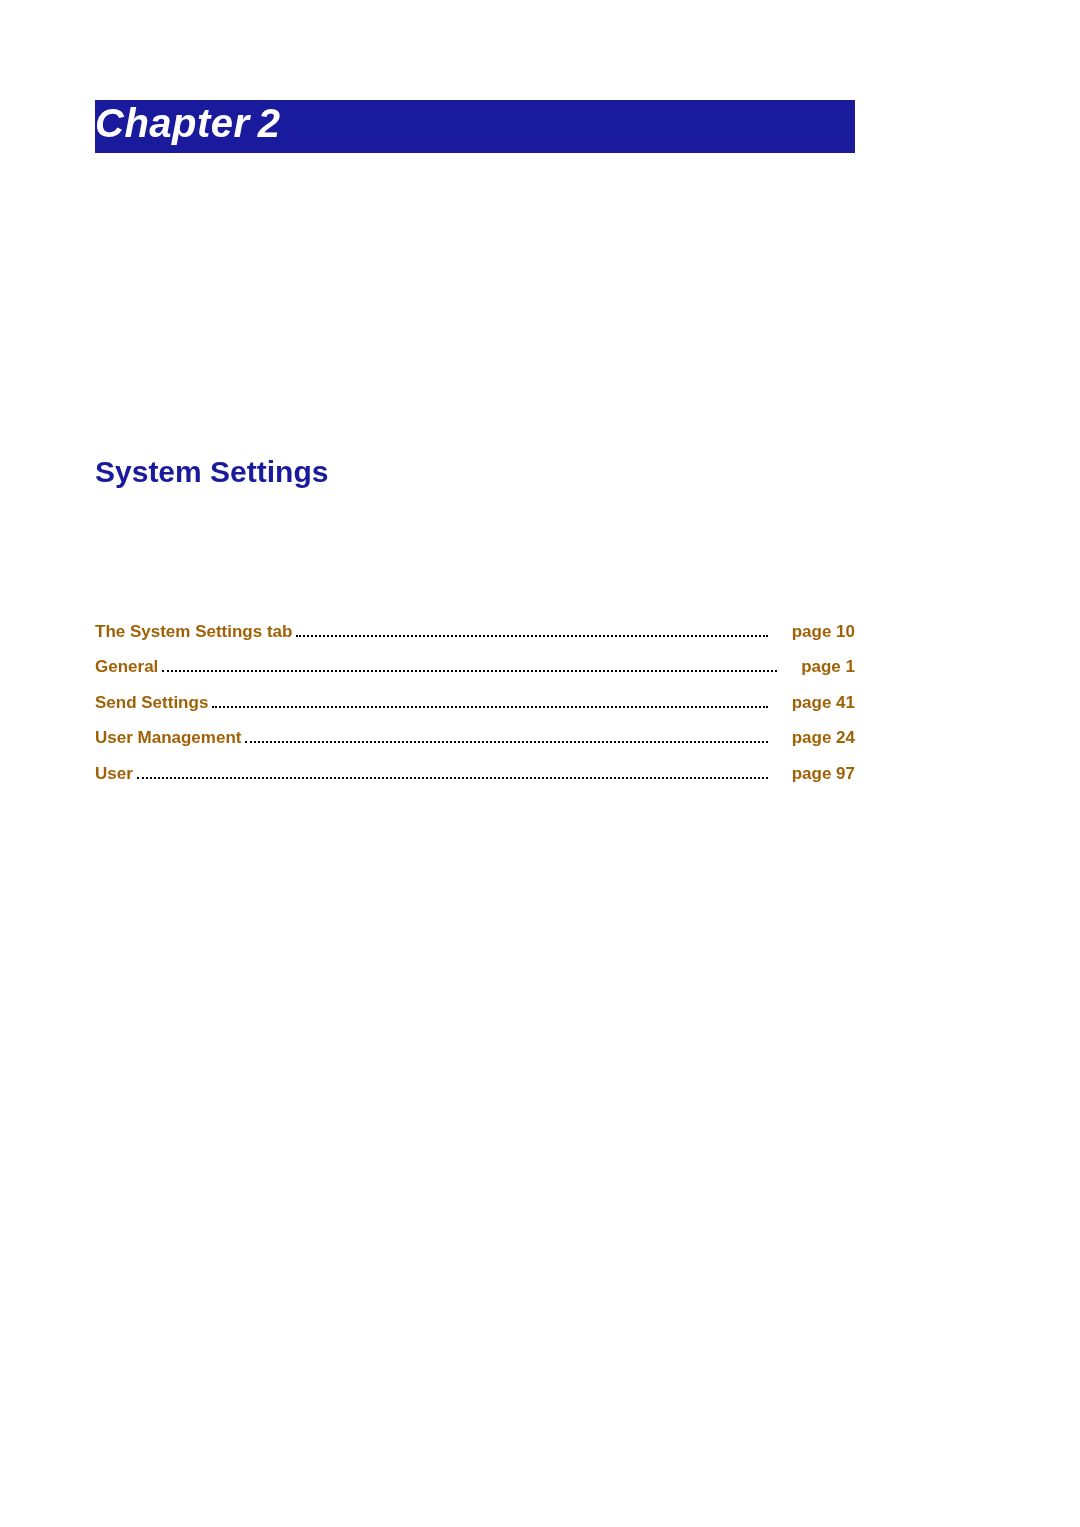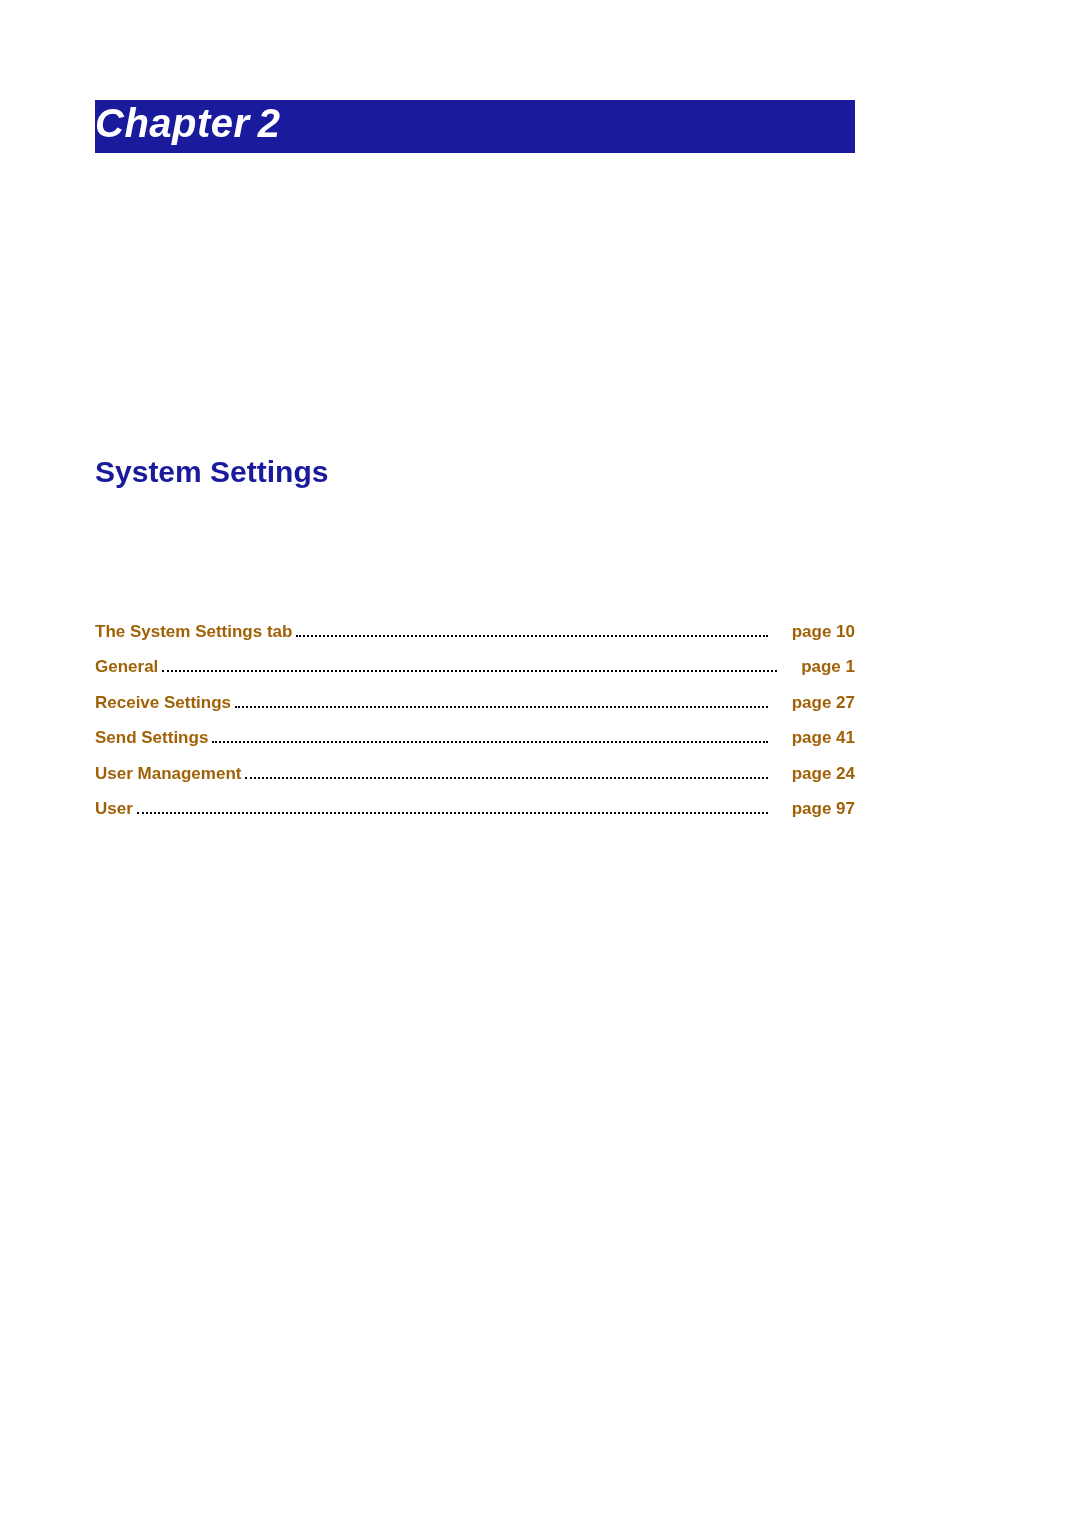--- a/index.html
+++ b/index.html
@@ -92,25 +92,20 @@
     <span class="toc-label">The System Settings tab</span>
     <span class="toc-dots"></span>
     <span class="toc-page">page 10</span>
   </div>
   <div class="toc-row">
     <span class="toc-label">General</span>
     <span class="toc-dots"></span>
     <span class="toc-page">page 1</span>
   </div>
   <div class="toc-row">
-    <span class="toc-label">Receive Settings</span>
-    <span class="toc-dots"></span>
-    <span class="toc-page">page 27</span>
-  </div>
-  <div class="toc-row">
     <span class="toc-label">Send Settings</span>
     <span class="toc-dots"></span>
     <span class="toc-page">page 41</span>
   </div>
   <div class="toc-row">
     <span class="toc-label">User Management</span>
     <span class="toc-dots"></span>
     <span class="toc-page">page 24</span>
   </div>
   <div class="toc-row">

